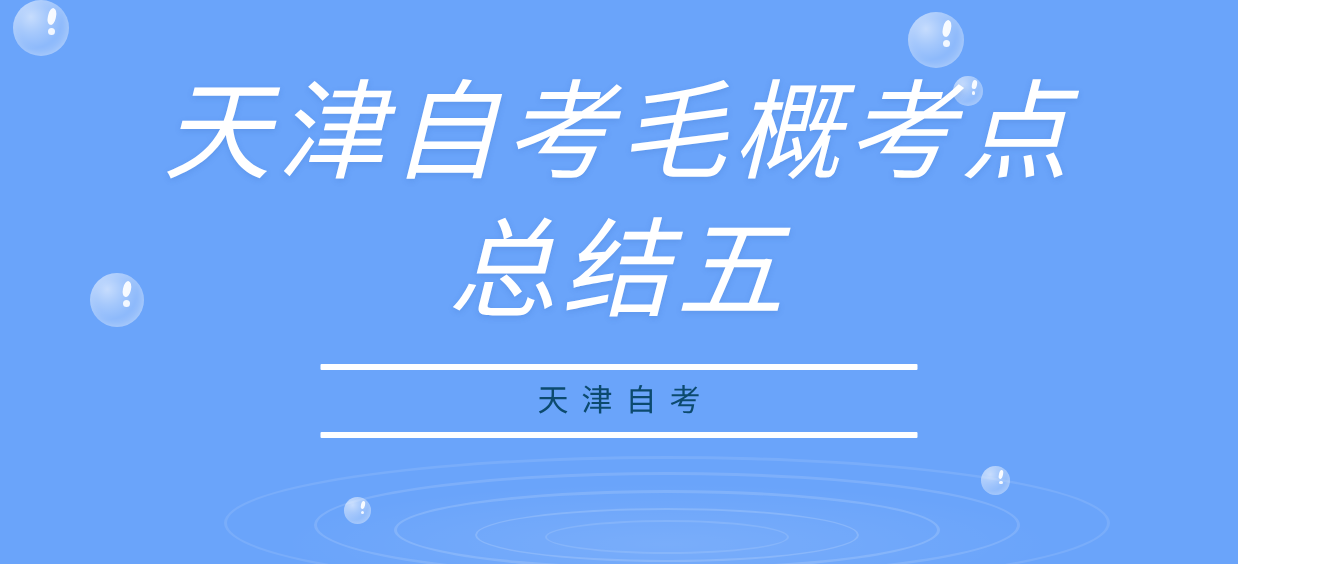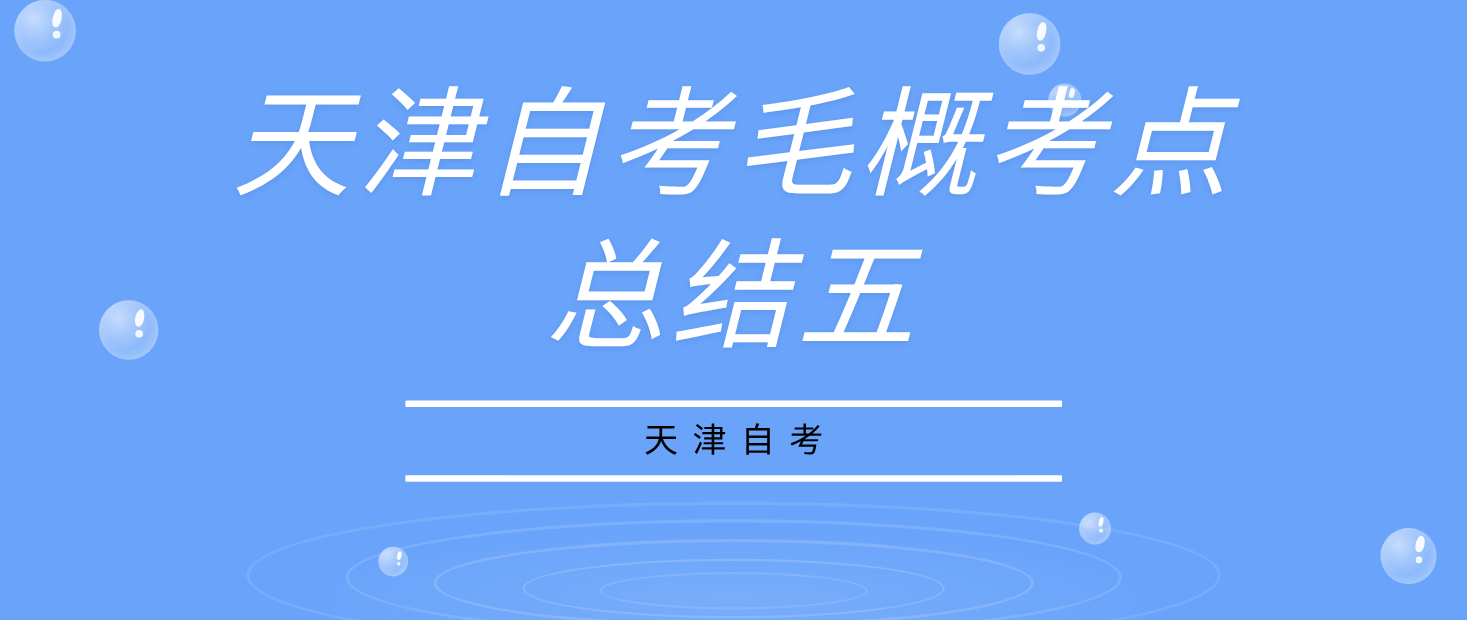--- a/index.html
+++ b/index.html
@@ -9,21 +9,21 @@
   }
   body {
     width: 1334px;
     height: 564px;
     overflow: hidden;
     font-family: "Liberation Sans", "DejaVu Sans", sans-serif;
   }
 
   .banner {
     position: relative;
-    width: 1334px;
+    width: 1238px;
     height: 564px;
     background: #6aa4fa;
     overflow: hidden;
   }
 
   
   .ripples {
     position: absolute;
     left: 0;
     bottom: 0;
@@ -126,21 +126,21 @@
     transform: translateX(-50%);
     width: 597px;
   }
   .rule {
     width: 100%;
     height: 6px;
     background: #ffffff;
     border-radius: 1px;
   }
   .subtitle {
-    color: #000000;
+    color: #0c4a6e;
     font-family: "Liberation Sans", "DejaVu Sans", sans-serif;
     font-size: 31px;
     font-weight: 400;
     letter-spacing: 13px;
     text-indent: 13px;
     text-align: center;
     line-height: 62px;
     height: 62px;
     white-space: nowrap;
   }

